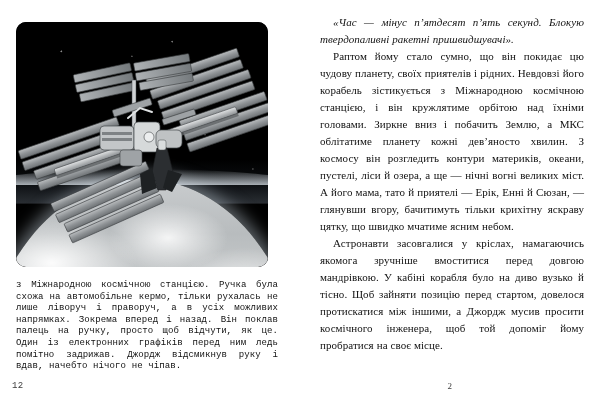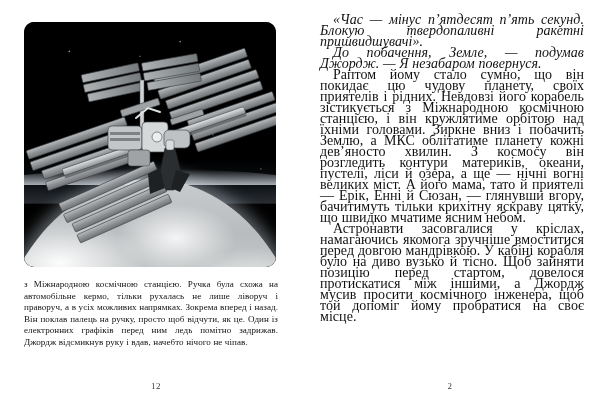--- a/index.html
+++ b/index.html
@@ -21,21 +21,21 @@
     height: 415px;
     background: #ffffff;
     display: flex;
   }
 
   .page {
     position: relative;
     box-sizing: border-box;
     height: 415px;
   }
-  .page-left  { width: 300px; padding: 22px 22px 0 24px; }
+  .page-left  { width: 300px; padding: 22px 22px 0 16px; font-family: Liberation Mono, monospace; }
   .page-right { width: 300px; padding: 14px 16px 0 20px; }
 
   
   .figure {
     position: relative;
     width: 252px;
     height: 245px;
     border-radius: 10px;
     overflow: hidden;
     background: #050608;
@@ -77,42 +77,42 @@
     left: 0; right: 0; top: -10px;
     height: 16px;
     background: linear-gradient(rgba(255,255,255,0), rgba(220,228,235,.75));
     border-radius: 50% 50% 0 0 / 100% 100% 0 0;
   }
   .iss { position: absolute; inset: 0; }
 
   
   p {
     margin: 0;
-    font-size: 14px;
-    line-height: 11px;
+    font-size: 11px;
+    line-height: 17px;
     text-align: justify;
     text-indent: 13px;
     letter-spacing: .05px;
     word-spacing: .2px;
     -webkit-hyphens: none;
     hyphens: none;
   }
   p.cont { text-indent: 0; }
   p.ital { font-style: italic; }
 
   .page-left p { font-size: 9.05px; line-height: 11.6px; }
 
   .folio {
     position: absolute;
     bottom: 24px;
     font-size: 9px;
     color: #3a3a3a;
     letter-spacing: .4px;
   }
-  .folio-left  { left: 12px; right: 0; text-align: center; }
+  .folio-left  { left: 12px; right: 0; }
   .folio-right { left: 0; right: 0; text-align: center; }
 </style>
 </head>
 <body>
 
 <div class="spread">
 
   <div class="page page-left">
 
     <div class="figure">
@@ -226,21 +226,20 @@
     <p class="cont">з Міжнародною космічною станцією. Ручка була схожа на автомобільне кермо, тільки рухалась не лише ліворуч і праворуч, а в усіх можливих напрямках. Зокрема вперед і назад. Він поклав палець на ручку, просто щоб відчути, як це. Один із електронних графіків перед ним ледь помітно задрижав. Джордж відсмикнув руку і вдав, начебто нічого не чіпав.</p>
 
     <div class="folio folio-left">12</div>
   </div>
 
   <div class="page page-right">
 
     <p class="ital">«Час — мінус п’ятдесят п’ять секунд. Блокую твердопаливні ракетні пришвидшувачі».</p>
 
 
-    <p class="ital">До побачення, Земле, — подумав Джордж. — Я незабаром повернуся.</p>
 
     <p>Раптом йому стало сумно, що він покидає цю чудову планету, своїх приятелів і рідних. Невдовзі його корабель зістикується з Міжнародною космічною станцією, і він кружлятиме орбітою над їхніми головами. Зиркне вниз і побачить Землю, а МКС облітатиме планету кожні дев’яносто хвилин. З космосу він розгледить контури материків, океани, пустелі, ліси й озера, а ще — нічні вогні великих міст. А його мама, тато й приятелі — Ерік, Енні й Сюзан, — глянувши вгору, бачитимуть тільки крихітну яскраву цятку, що швидко мчатиме ясним небом.</p>
 
 
     <p>Астронавти засовгалися у кріслах, намагаючись якомога зручніше вмоститися перед довгою мандрівкою. У кабіні корабля було на диво вузько й тісно. Щоб зайняти позицію перед стартом, довелося протискатися між іншими, а Джордж мусив просити космічного інженера, щоб той допоміг йому пробратися на своє місце.</p>
 
     <div class="folio folio-right">2</div>
   </div>
 
 </div>

